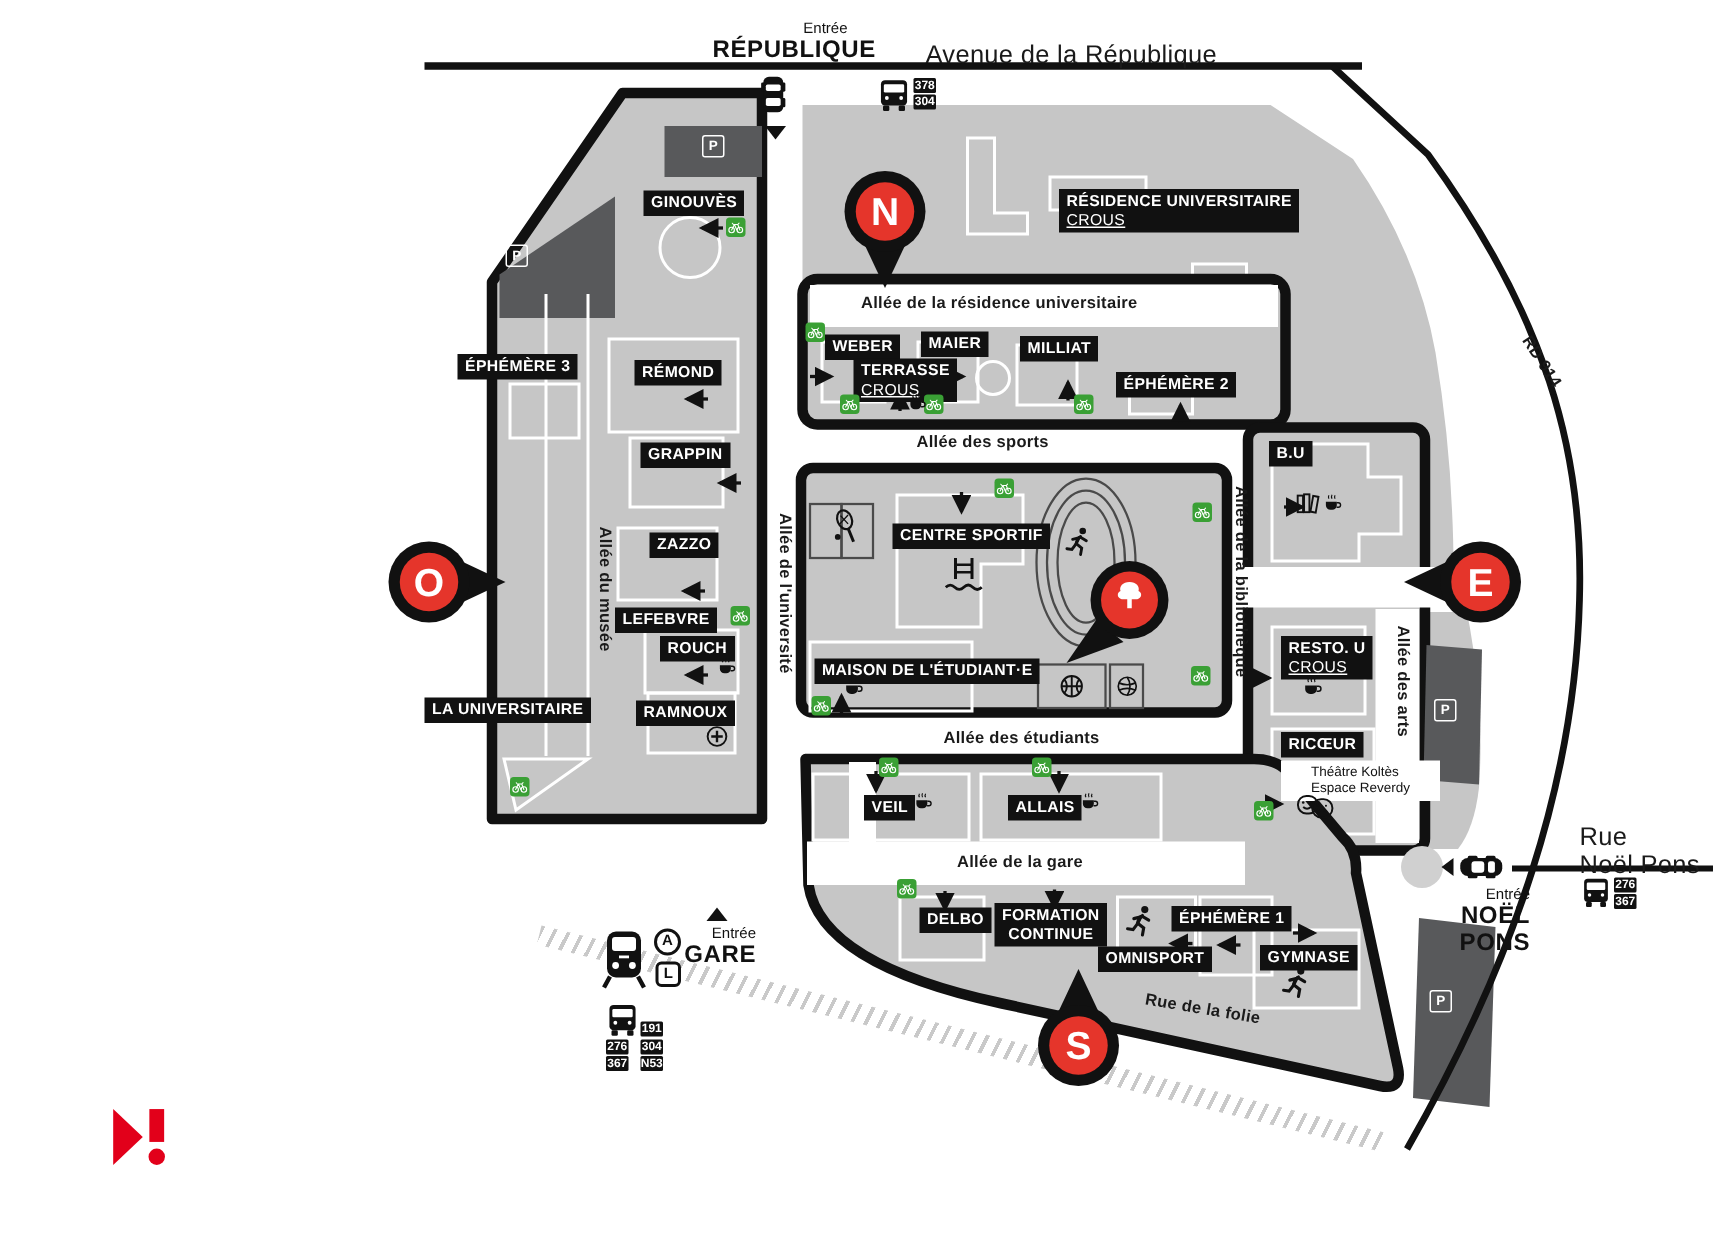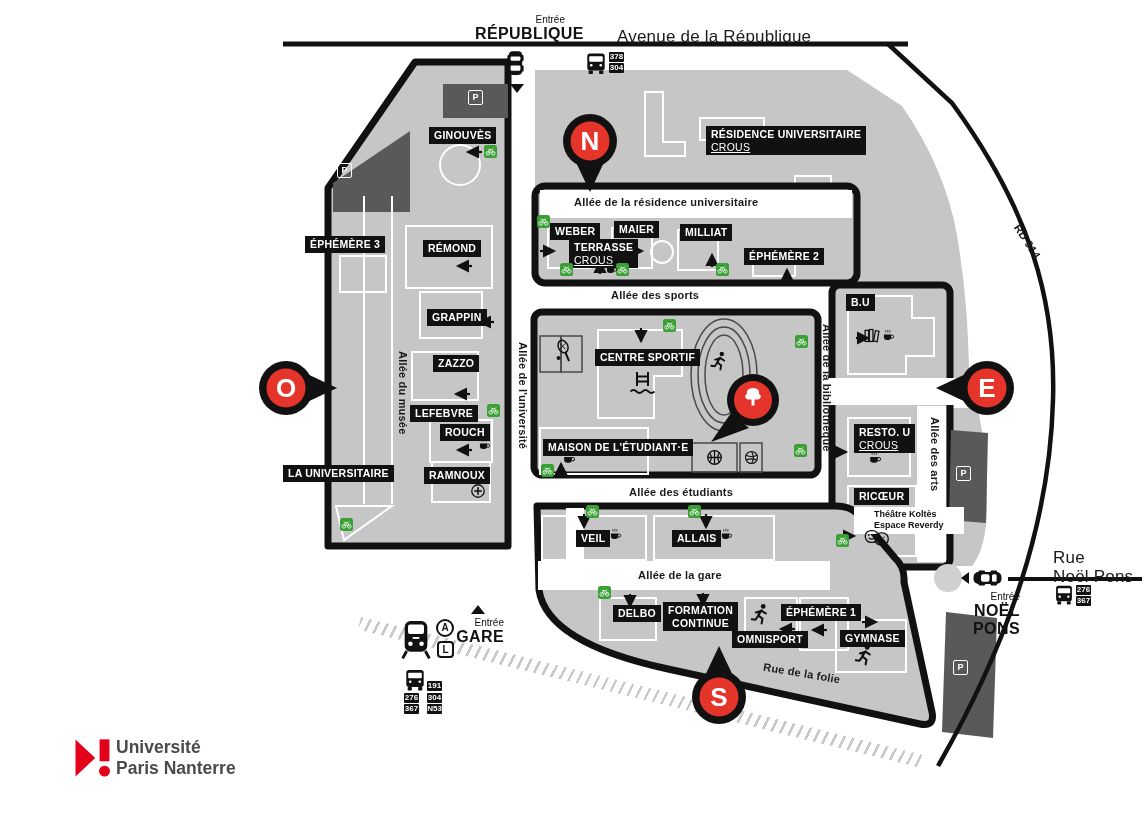--- a/index.html
+++ b/index.html
@@ -1,20 +1,20 @@
 <!DOCTYPE html>
 <html><head>
 <meta charset="utf-8">
 <style>
   html,body{margin:0;padding:0;background:#fff;font-family:"Liberation Sans",sans-serif;}
   #map{position:relative;width:1146px;height:825px;background:#fff;overflow:hidden;}
   .bldg{position:absolute;background:#111;color:#fff;font-weight:700;font-size:10.5px;line-height:1.2;padding:2px 5px;white-space:nowrap;letter-spacing:.25px;z-index:6;}
   .bldg .ln{display:block;}
   .bldg .sub{font-weight:400;text-decoration:underline;}
-  .whitebox{position:absolute;background:#fff;color:#111;font-weight:700;font-size:9px;line-height:1.25;padding:2px 20px;white-space:nowrap;z-index:6;}
+  .whitebox{position:absolute;background:#fff;color:#111;font-weight:400;font-size:9px;line-height:1.25;padding:2px 20px;white-space:nowrap;z-index:6;}
   .street{position:absolute;color:#1a1a1a;font-size:11px;font-weight:600;white-space:nowrap;letter-spacing:.2px;z-index:5;}
   .street.big{font-weight:400;font-size:17px;}
   .vert{transform:rotate(90deg);transform-origin:0 0;}
   .ent{position:absolute;text-align:right;color:#111;z-index:6;}
   .ent .l1{display:block;font-size:10px;}
   .ent .l2{display:block;font-size:16px;font-weight:700;letter-spacing:.4px;}
   .badge{position:absolute;background:#111;color:#fff;font-size:8px;font-weight:700;width:15px;height:9.5px;line-height:10px;text-align:center;border-radius:1px;z-index:6;}
   .picon{position:absolute;width:13px;height:13px;border:1.5px solid #fff;border-radius:2px;color:#fff;font-size:9px;font-weight:700;line-height:13px;text-align:center;z-index:6;}
   .bike{position:absolute;width:13px;height:13px;background:#3aa035;border-radius:2.5px;display:flex;align-items:center;justify-content:center;z-index:6;}
   .bike svg{width:11px;height:11px;}
@@ -304,21 +304,21 @@
 
   <div class="tri left" style="left:961px;top:572px"></div>
   <div class="ent" style="left:948px;top:591px;width:72px">
     <span class="l1">Entrée</span>
     <span class="l2">NOËL PONS</span>
   </div>
 
   <div class="bldg" style="left:305px;top:236px">ÉPHÉMÈRE 3</div>
   <div class="bldg" style="left:429px;top:127px">GINOUVÈS</div>
   <div class="bldg" style="left:423px;top:240px">RÉMOND</div>
-  <div class="bldg" style="left:427px;top:309px">GRAPPIN</div>
+  <div class="bldg" style="left:427px;top:295px">GRAPPIN</div>
   <div class="bldg" style="left:433px;top:355px">ZAZZO</div>
   <div class="bldg" style="left:410px;top:405px">LEFEBVRE</div>
   <div class="bldg" style="left:440px;top:424px">ROUCH</div>
   <div class="bldg" style="left:424px;top:467px">RAMNOUX</div>
   <div class="bldg" style="left:283px;top:465px">LA UNIVERSITAIRE</div>
 
   <div class="bldg" style="left:706px;top:126px">
     <span class="ln">RÉSIDENCE UNIVERSITAIRE</span>
     <span class="ln sub">CROUS</span>
   </div>
@@ -522,18 +522,14 @@
     </svg>
   <svg class="icon" style="left:972px;top:569px;width:31px;height:18px" viewBox="0 0 30 18">
       <use href="#sym-cartop"></use>
     </svg>
 
   <svg class="icon" style="left:72px;top:735px;width:42px;height:46px" viewBox="0 0 36 42">
     <path d="M2,4 L20,21 L2,38 Z" fill="#e2001a"></path>
     <rect x="24" y="4" width="9" height="20" fill="#e2001a"></rect>
     <circle cx="28.5" cy="33" r="5" fill="#e2001a"></circle>
   </svg>
-  <div id="logo-text">
-    <span style="display:block">Université</span>
-    <span style="display:block">Paris Nanterre</span>
-  </div>
 
 </div>
 
 </body></html>

